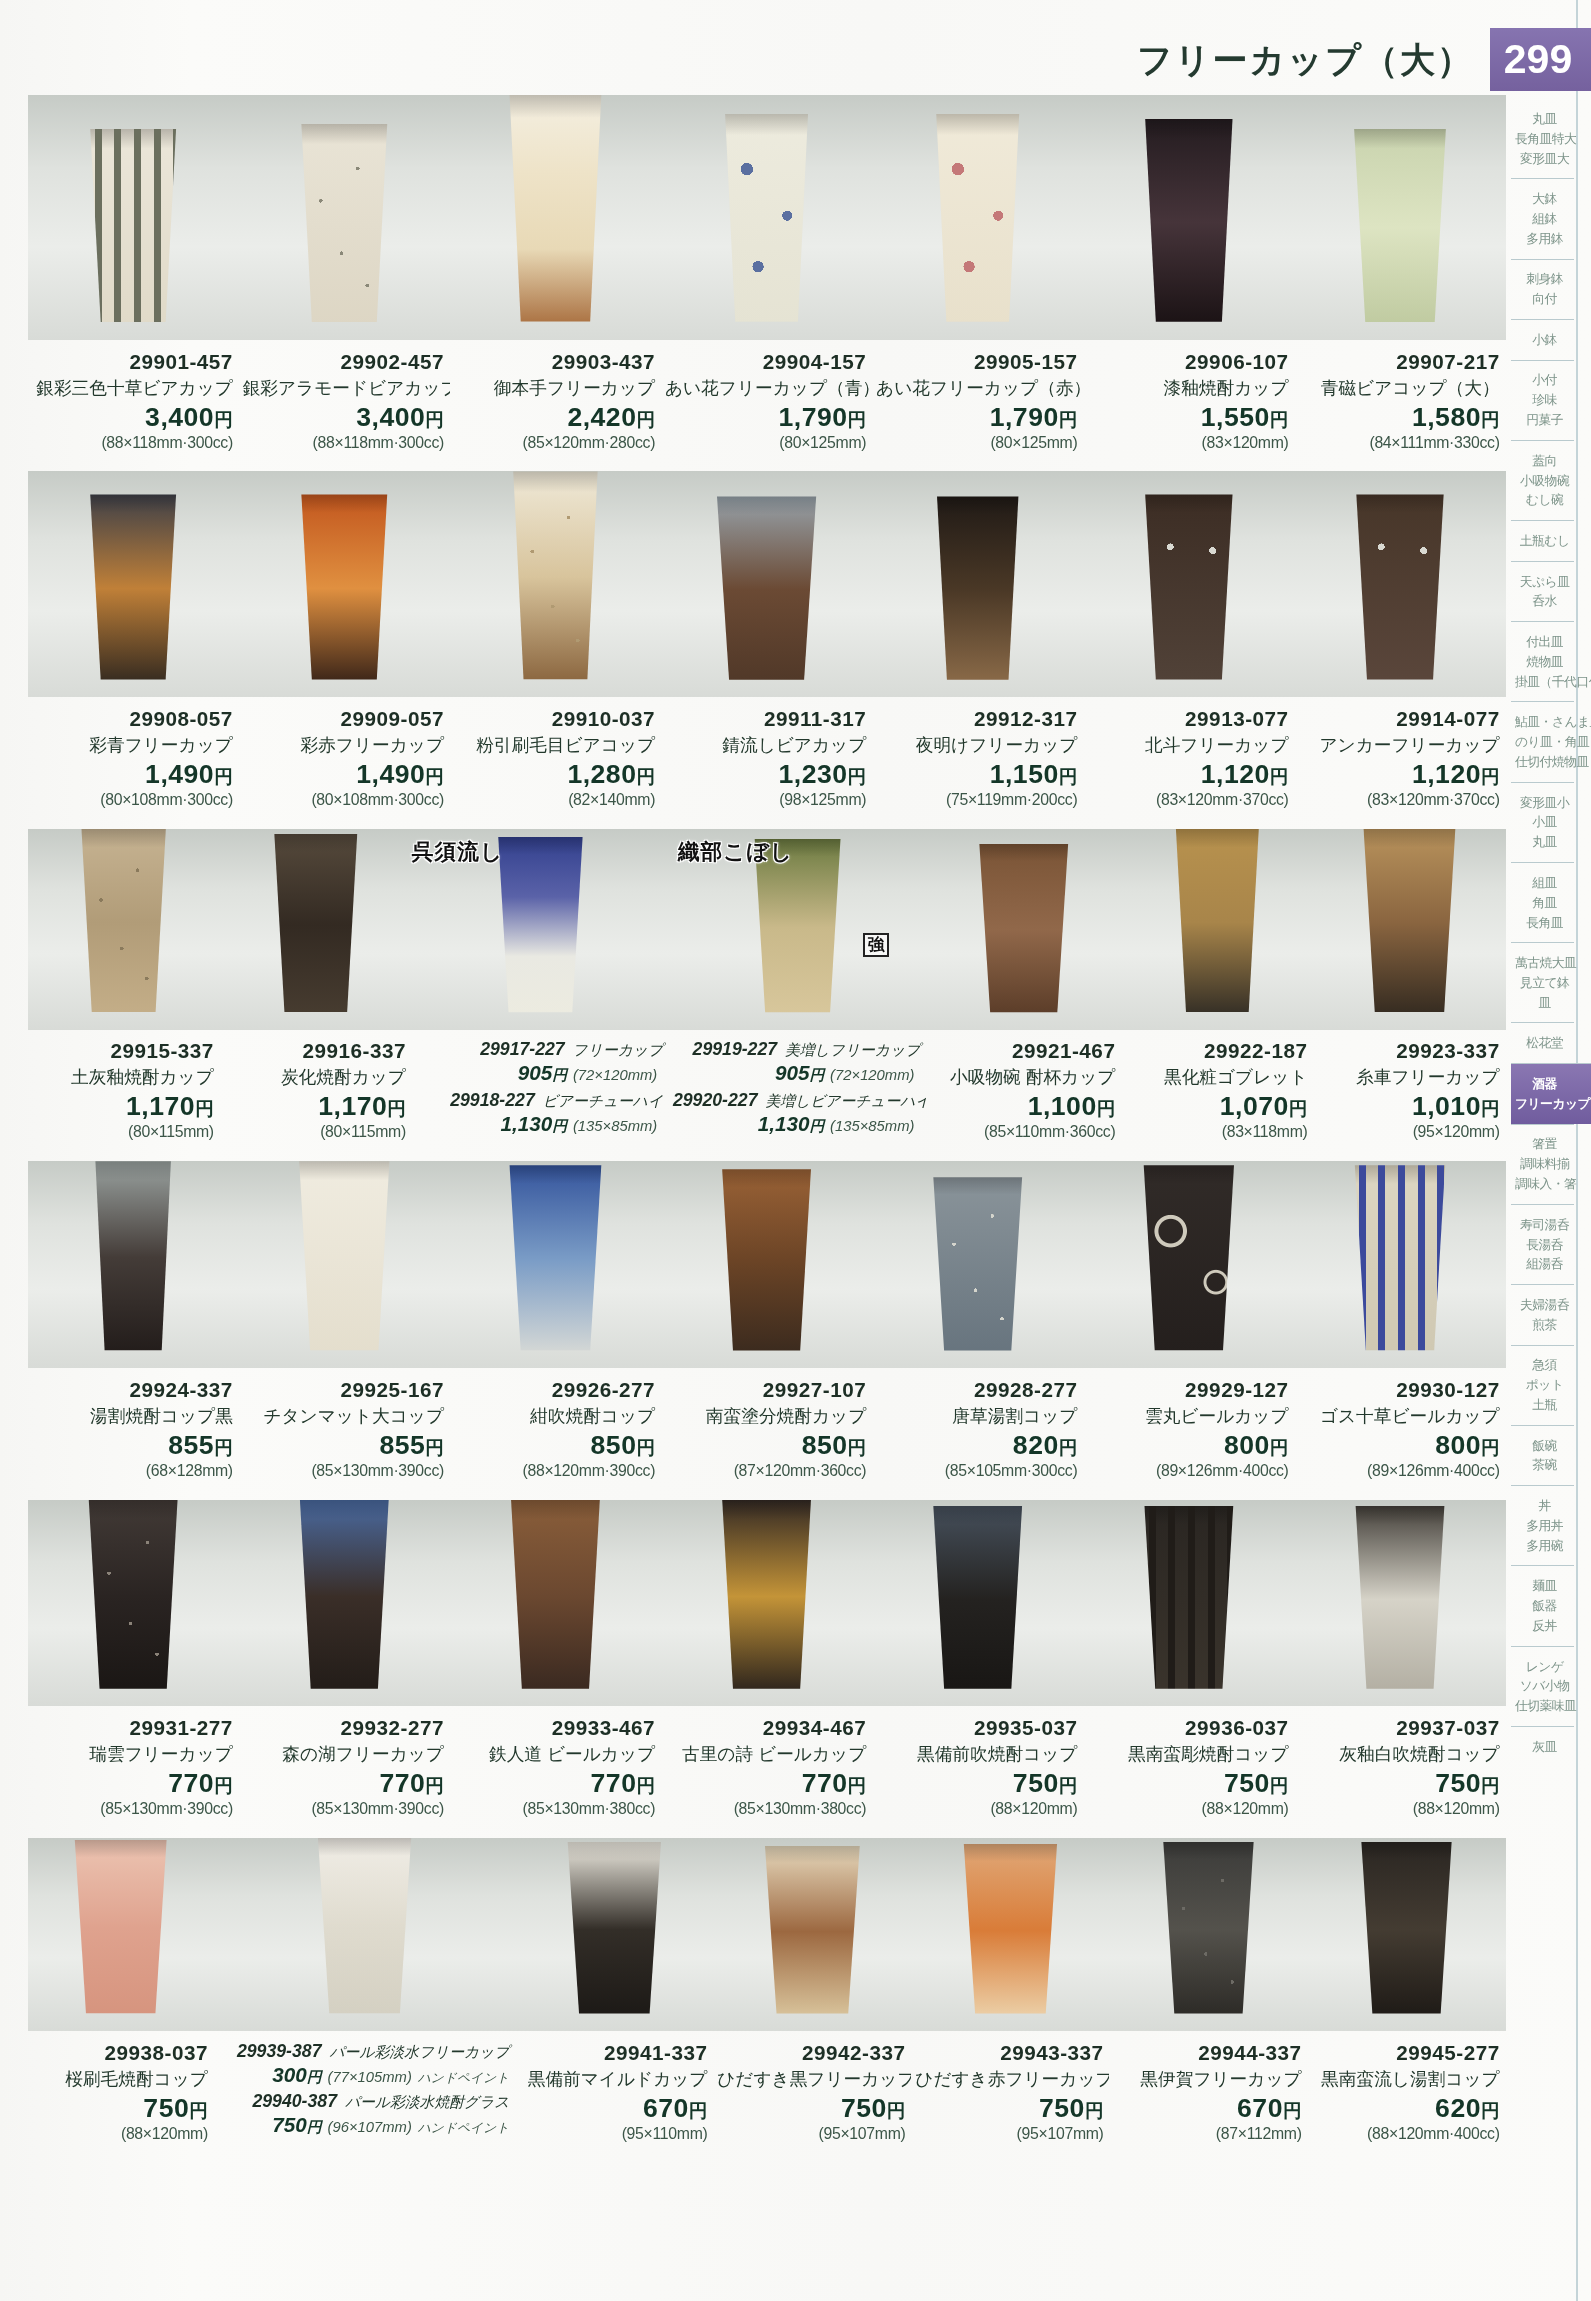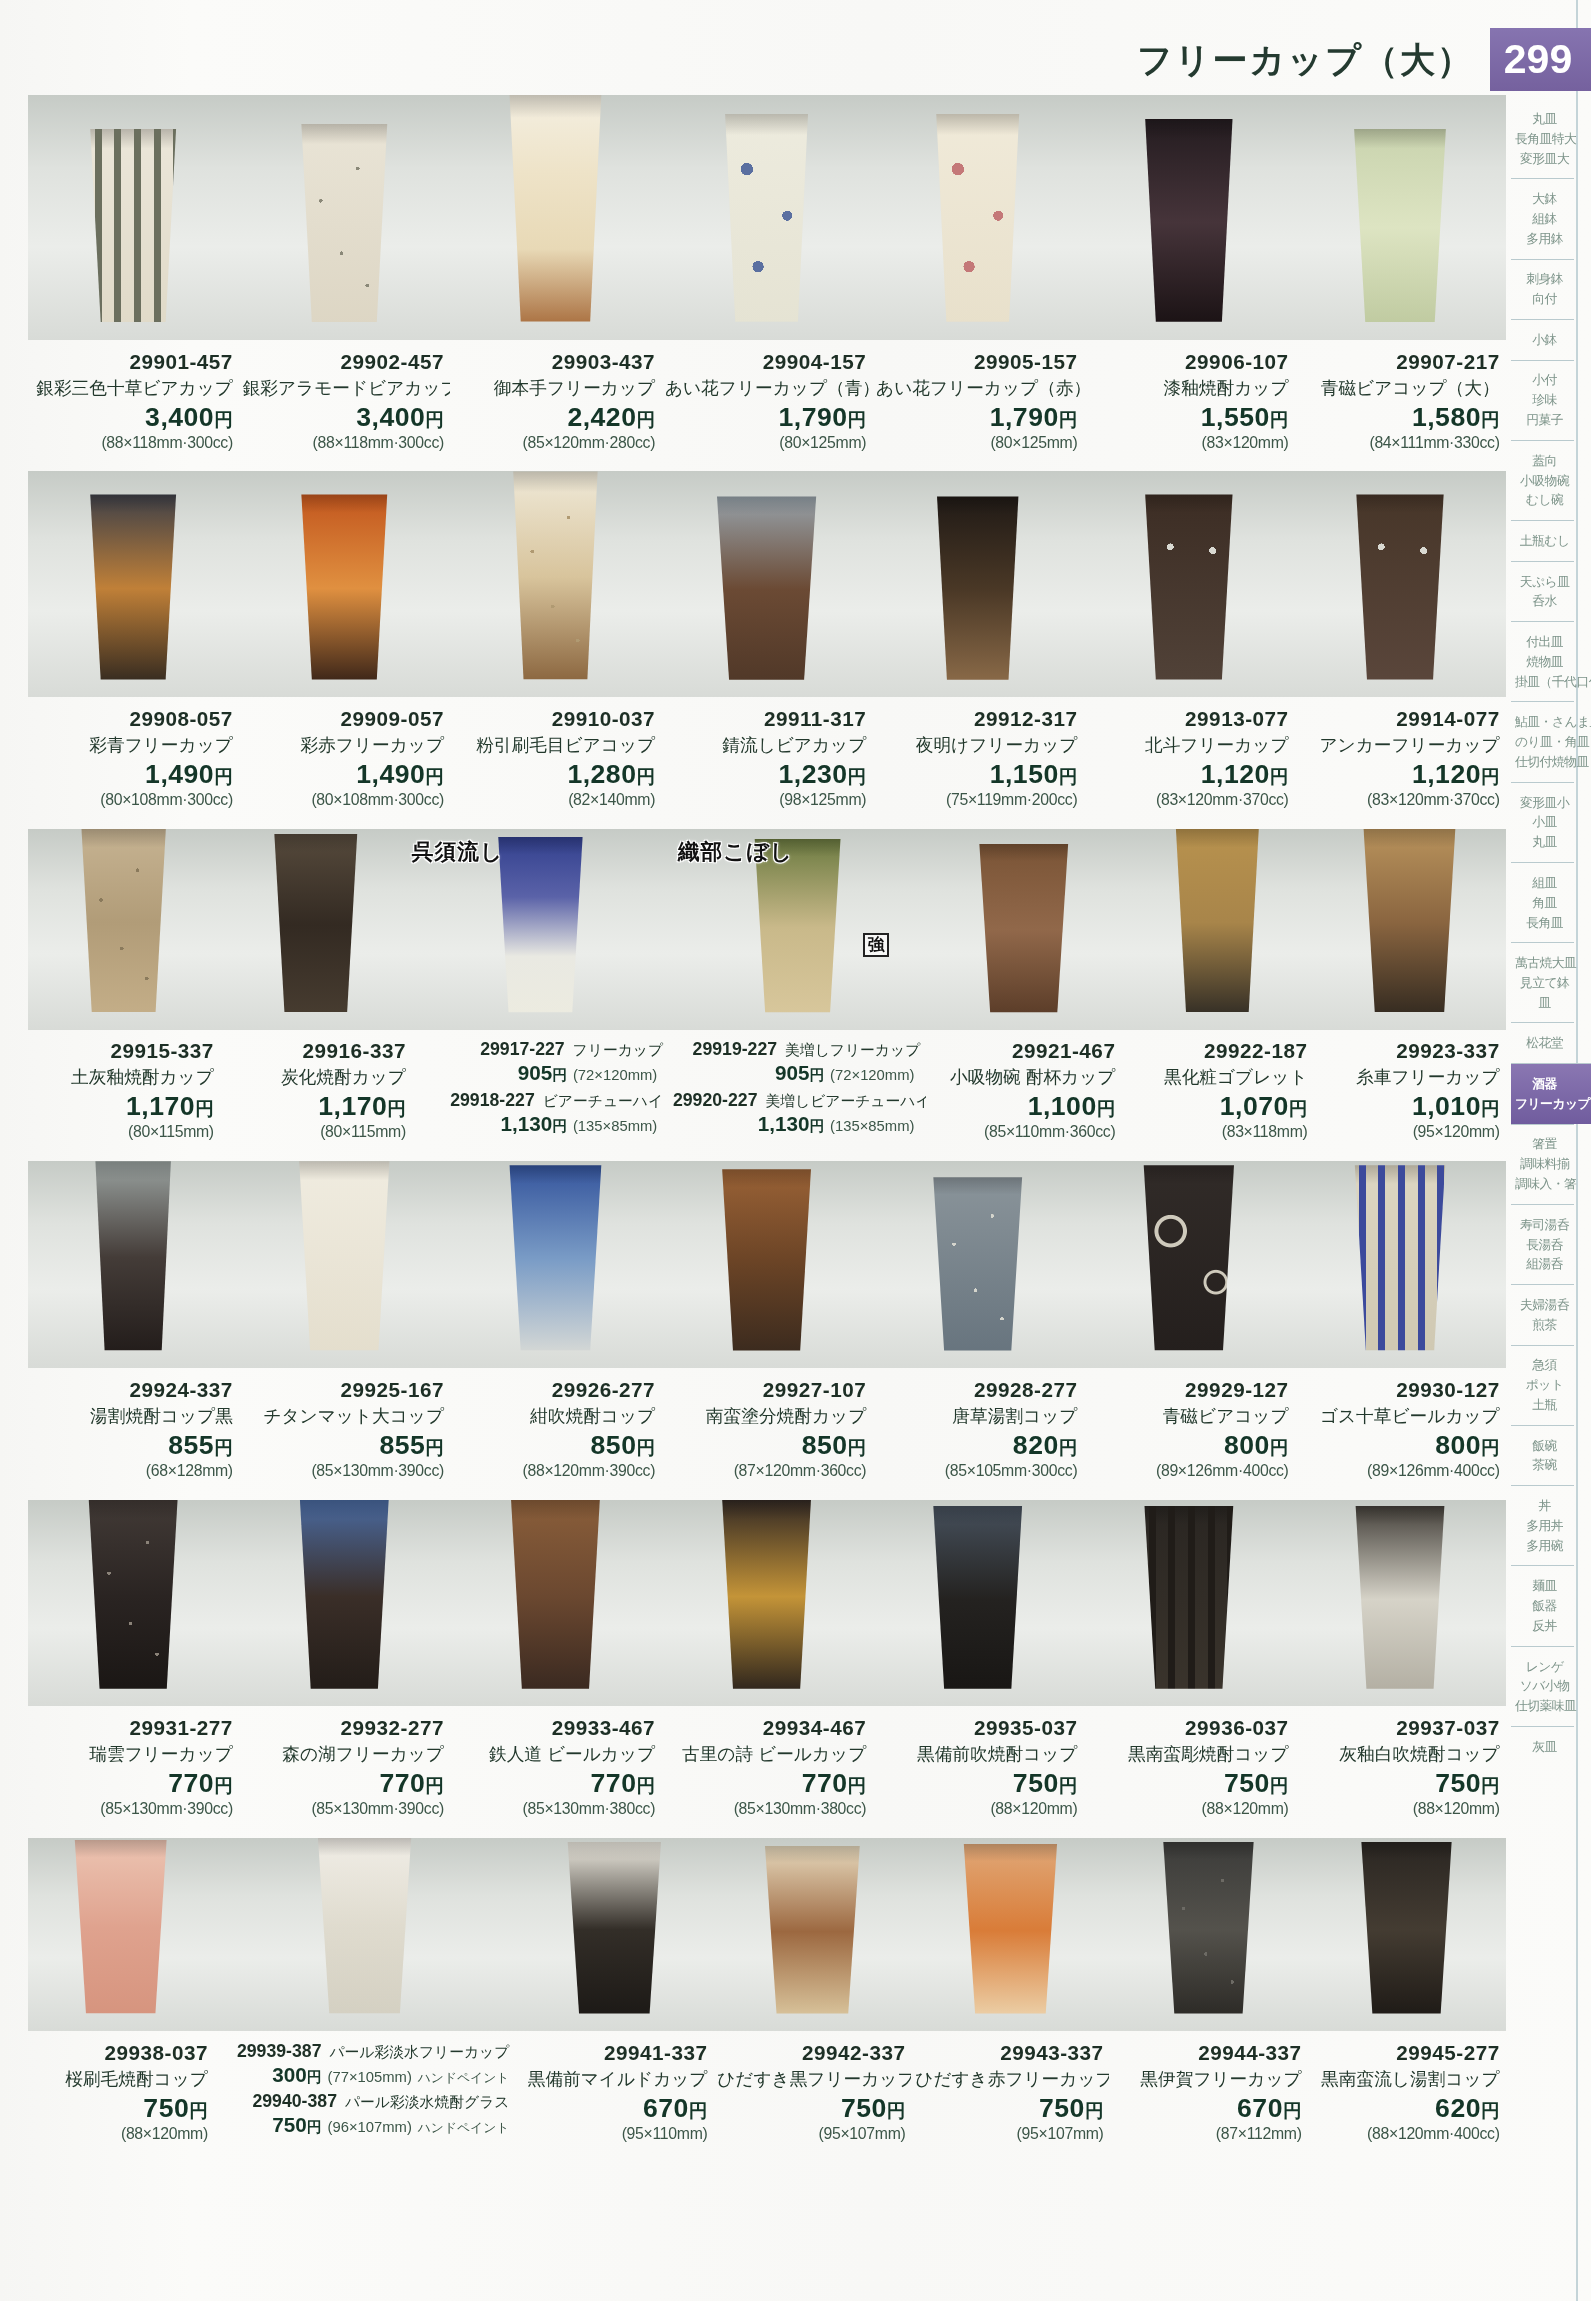--- a/index.html
+++ b/index.html
@@ -48,21 +48,21 @@
   
   .label-row { display:flex; padding:7.9px 0 13.8px 0; background:transparent; }
   .label-cell { flex-grow:0; flex-shrink:0; padding:2px 5.9px 0 3.9px; overflow:hidden;text-align:right; }
   .p-code { font-size:20.7px; font-weight:bold; color:#1d2f25; letter-spacing:0.5px; }
   .p-name { font-size:17.7px; color:#22382c; margin-top:2px; white-space:nowrap; }
   .p-priceline { margin-top:2px; }
   .p-price { font-size:26.6px; font-weight:bold; color:#143628; letter-spacing:0.5px; }
   .p-yen { font-size:18.7px; font-weight:bold; color:#143628; }
   .p-size { font-size:15.8px; color:#3c5648; margin-top:1px; letter-spacing:-0.3px; }
   
-  .c-entry { margin-bottom:4.9px; }
+  .c-entry { margin-bottom:4.9px;font-style:italic; }
   .c-line1 { white-space:nowrap; }
   .c-code { font-size:17.7px; font-weight:bold; color:#1d2f25; margin-right:7.9px; }
   .c-name { font-size:14.8px; color:#22382c; }
   .c-line2 { white-space:nowrap; margin-top:1px; }
   .c-price { font-size:20.7px; font-weight:bold; color:#143628; }
   .c-yen { font-size:14.8px; font-weight:bold; color:#143628; margin-right:5.9px; }
   .c-size { font-size:14.8px; color:#3c5648; margin-right:5.9px; }
   .c-note { font-size:12.8px; color:#3c5648; }
   
   .sidebar { position:absolute; top:99px; right:0; width:81px; padding-right:17.7px; }
@@ -354,21 +354,21 @@
             <div class="p-size">(87×120mm·360cc)</div>
           </div>
           <div class="label-cell" style="flex-basis: 14.2857%;">
             <div class="p-code">29928-277</div>
             <div class="p-name">唐草湯割コップ</div>
             <div class="p-priceline"><span class="p-price">820</span><span class="p-yen">円</span></div>
             <div class="p-size">(85×105mm·300cc)</div>
           </div>
           <div class="label-cell" style="flex-basis: 14.2857%;">
             <div class="p-code">29929-127</div>
-            <div class="p-name">青磁ビアコップ</div>
+            <div class="p-name">雲丸ビールカップ</div>
             <div class="p-priceline"><span class="p-price">800</span><span class="p-yen">円</span></div>
             <div class="p-size">(89×126mm·400cc)</div>
           </div>
           <div class="label-cell" style="flex-basis: 14.2857%;">
             <div class="p-code">29930-127</div>
             <div class="p-name">ゴス十草ビールカップ</div>
             <div class="p-priceline"><span class="p-price">800</span><span class="p-yen">円</span></div>
             <div class="p-size">(89×126mm·400cc)</div>
           </div>
         </div>

